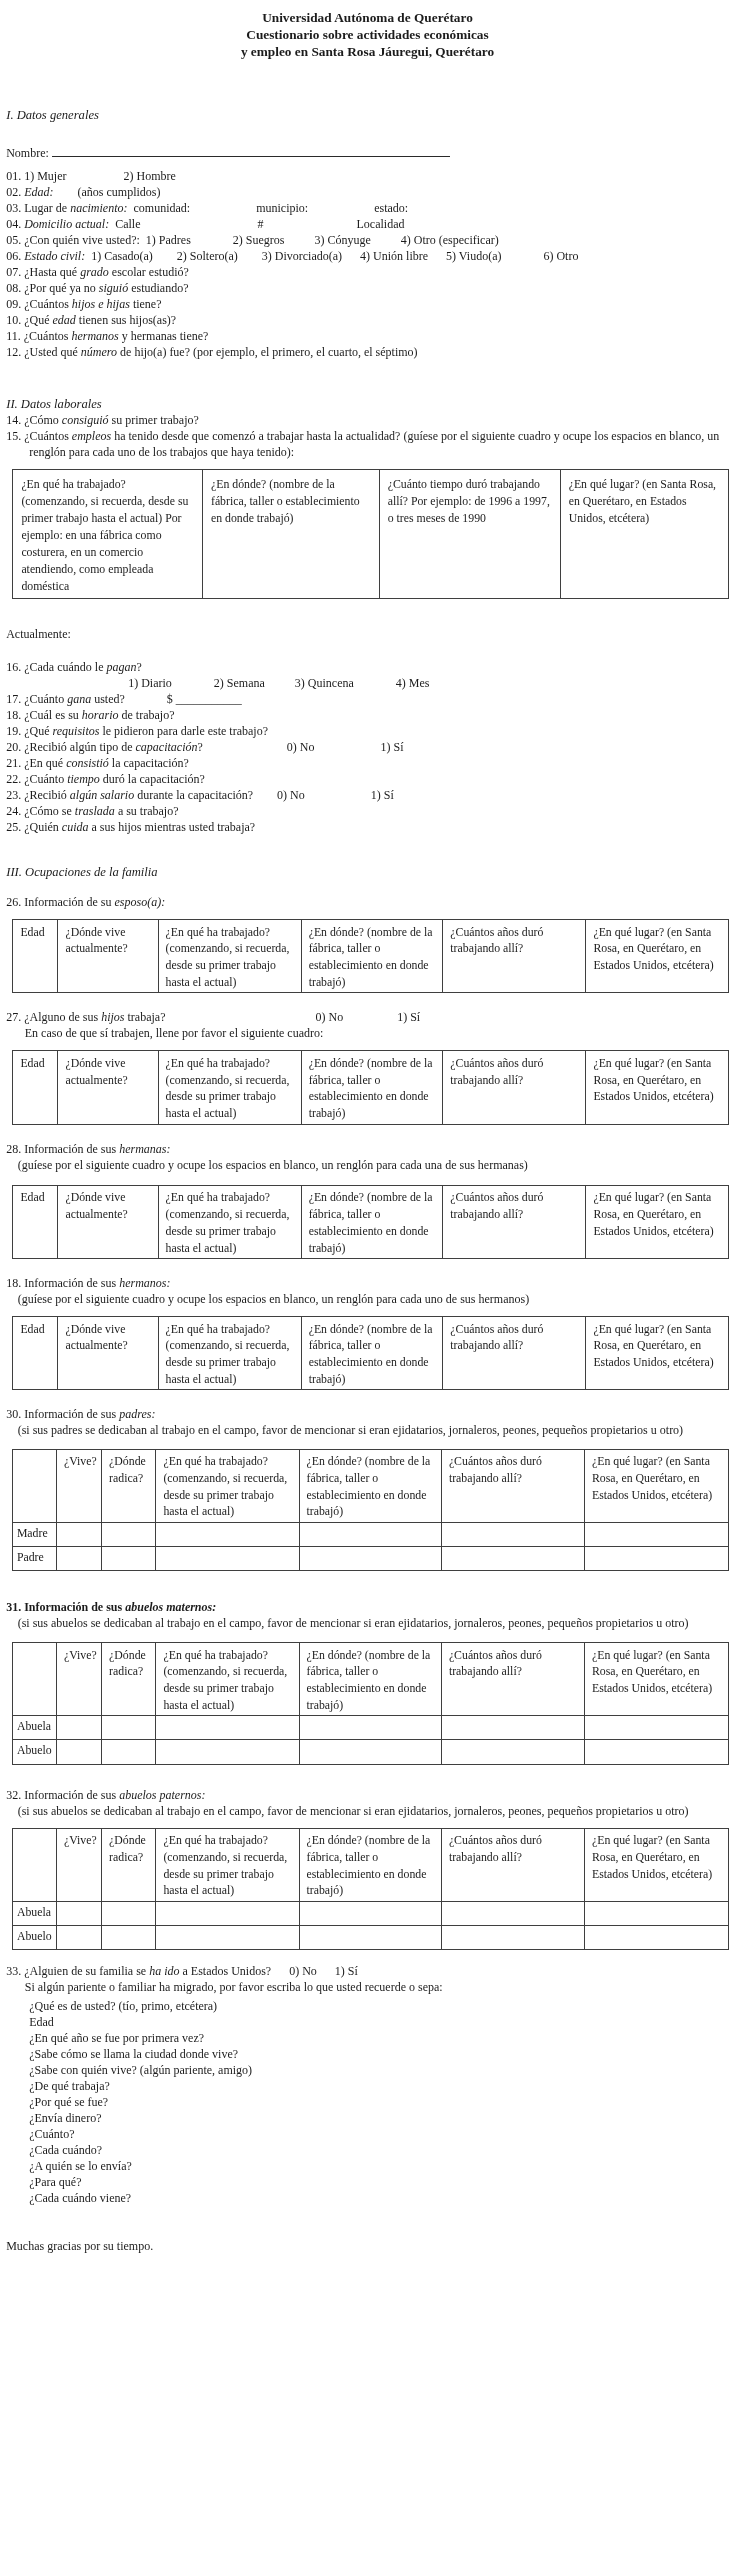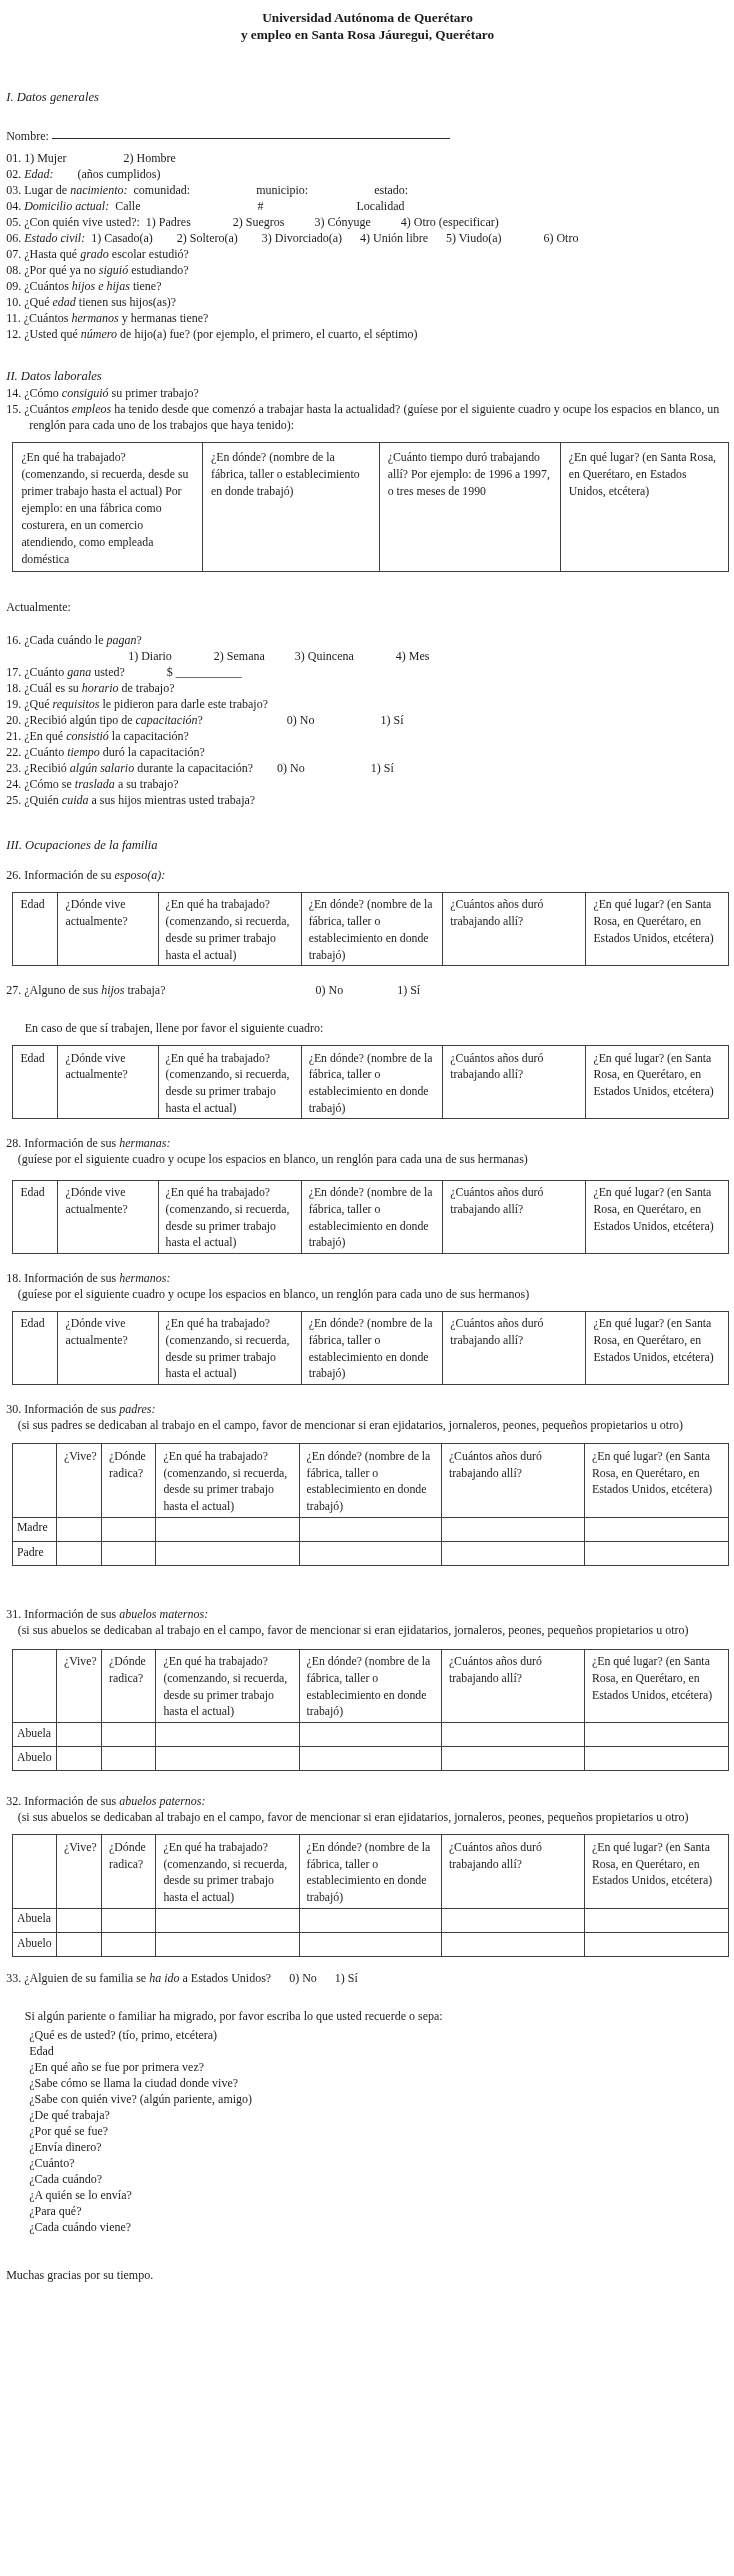--- a/index.html
+++ b/index.html
@@ -12,39 +12,39 @@
     font-size:12px;
     line-height:16px;
     padding:5.3px 6.2px;
     box-sizing:border-box;
     overflow:hidden;
   }
   .title-block{text-align:center;margin-top:3.5px;}
   .title-line{font-weight:bold;font-size:13.3px;line-height:17.3px;text-align:center;}
   .sec{font-style:italic;font-size:12.6px;line-height:16.4px;}
   .sec1{margin-top:46px;font-style:italic;}
-  .sec2{margin-top:26px;}
+  .sec2{margin-top:36px;}
   .sec3{margin-top:29px;}
   .nombre-row{margin-top:21px;}
   .blank-line{display:inline-block;width:398px;border-bottom:0.9px solid #2a2a2a;height:11.5px;margin-left:3.5px;vertical-align:baseline;}
   .q{white-space:pre-wrap;padding-left:23px;text-indent:-23px;}
   .qfirst{margin-top:7px;}
   .note{padding-left:11.5px;white-space:pre-wrap;}
-  .note-deep{padding-left:18.6px;white-space:pre-wrap;margin-top:22px;}
+  .note-deep{padding-left:18.6px;white-space:pre-wrap;}
   .sub{padding-left:23px;white-space:pre-wrap;}
   .opts{padding-left:122px;white-space:pre-wrap;}
   .actualmente{margin-top:27px;}
   .mt19{margin-top:17px;}
   .mt15{margin-top:13.3px;}
   .mt16{margin-top:14px;}
   .mt14{margin-top:12.4px;}
   .mt18{margin-top:16px;}
   .mt22{margin-top:16px;}
   .mt25{margin-top:22px;}
-  .mt27{margin-top:40px;}
+  .mt27{margin-top:28px;font-weight:bold;}
   table.tbl{
     border-collapse:collapse;
     table-layout:fixed;
     margin-left:6.2px;
     width:calc(100% - 6.2px);
   }
   table.tbl td{
     border:0.9px solid #3f3f3f;
     vertical-align:top;
     font-size:11.8px;
@@ -60,20 +60,21 @@
   .closing{margin-top:32px;}
   .subs-wrap{margin-top:3px;}
 </style>
 </head>
 <body>
 
 <div class="page">
 
   <div class="title-block">
     <div class="title-line">Universidad Autónoma de Querétaro</div>
+    <div class="title-line">Cuestionario sobre actividades económicas</div>
     <div class="title-line">y empleo en Santa Rosa Jáuregui, Querétaro</div>
   </div>
 
   <div class="sec sec1">I. Datos generales</div>
 
   <div class="nombre-row">
     <span>Nombre:</span><span class="blank-line"></span>
   </div>
 
   <div class="q qfirst"><span>01. 1) Mujer                   2) Hombre</span></div>

